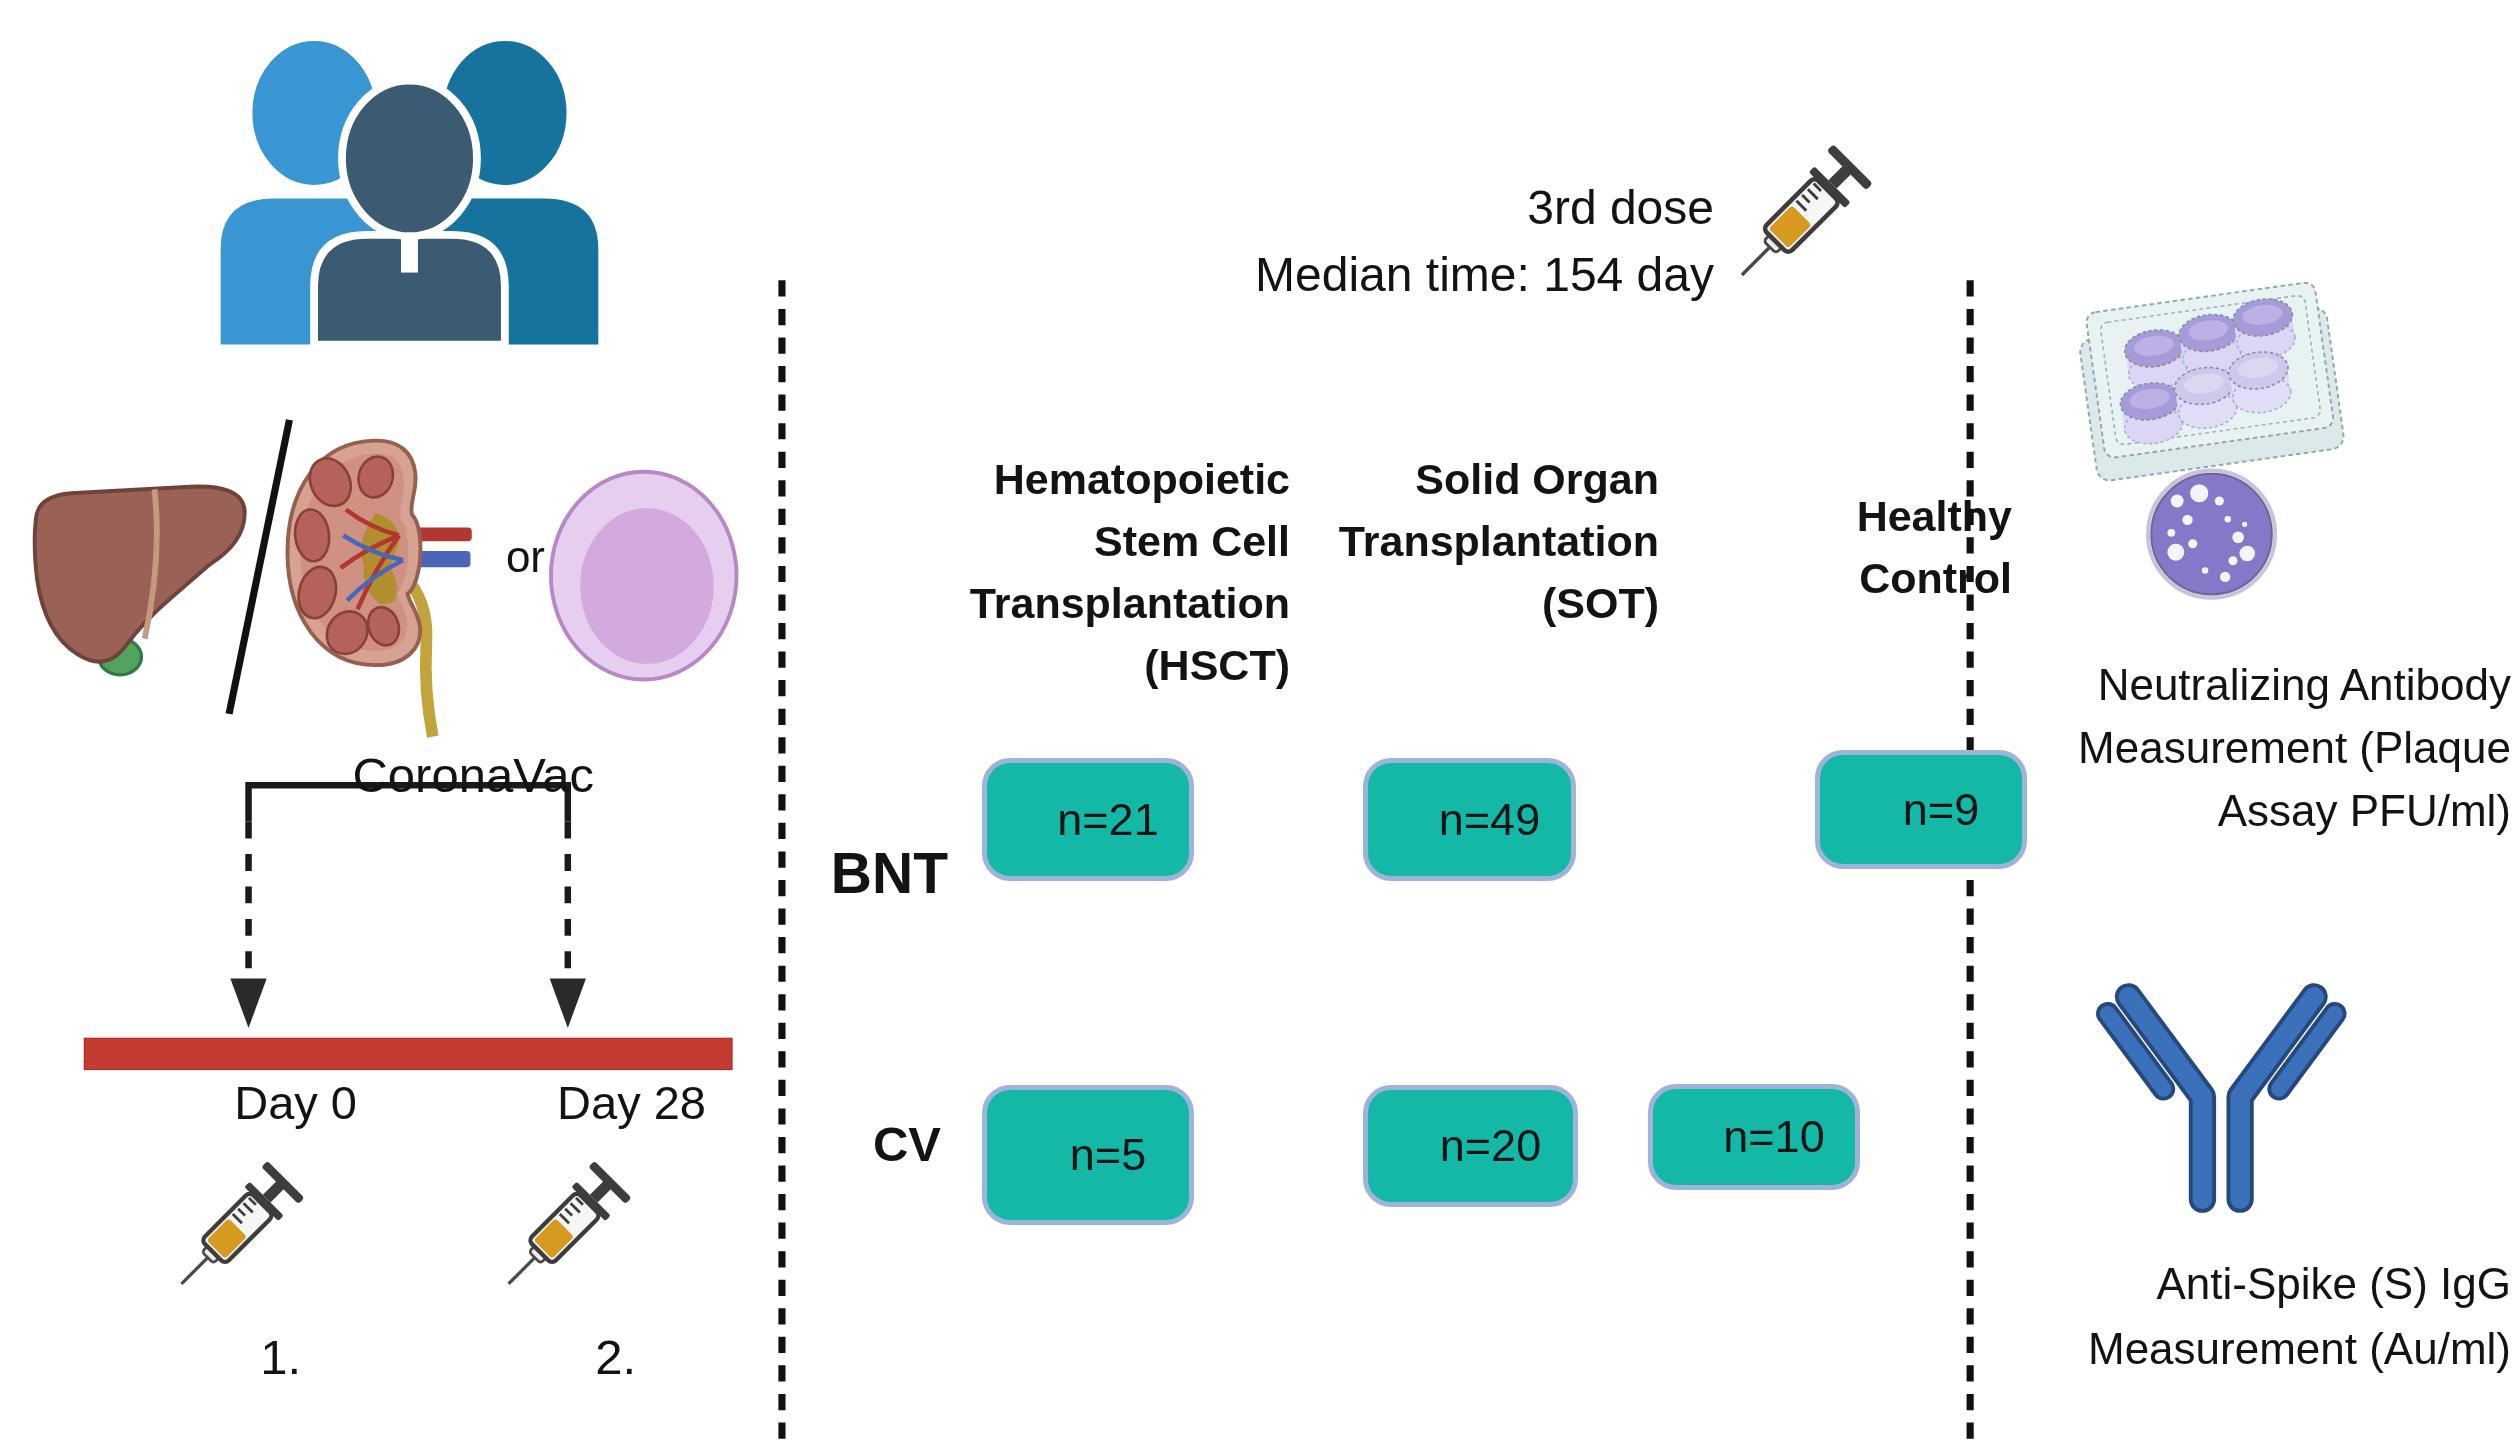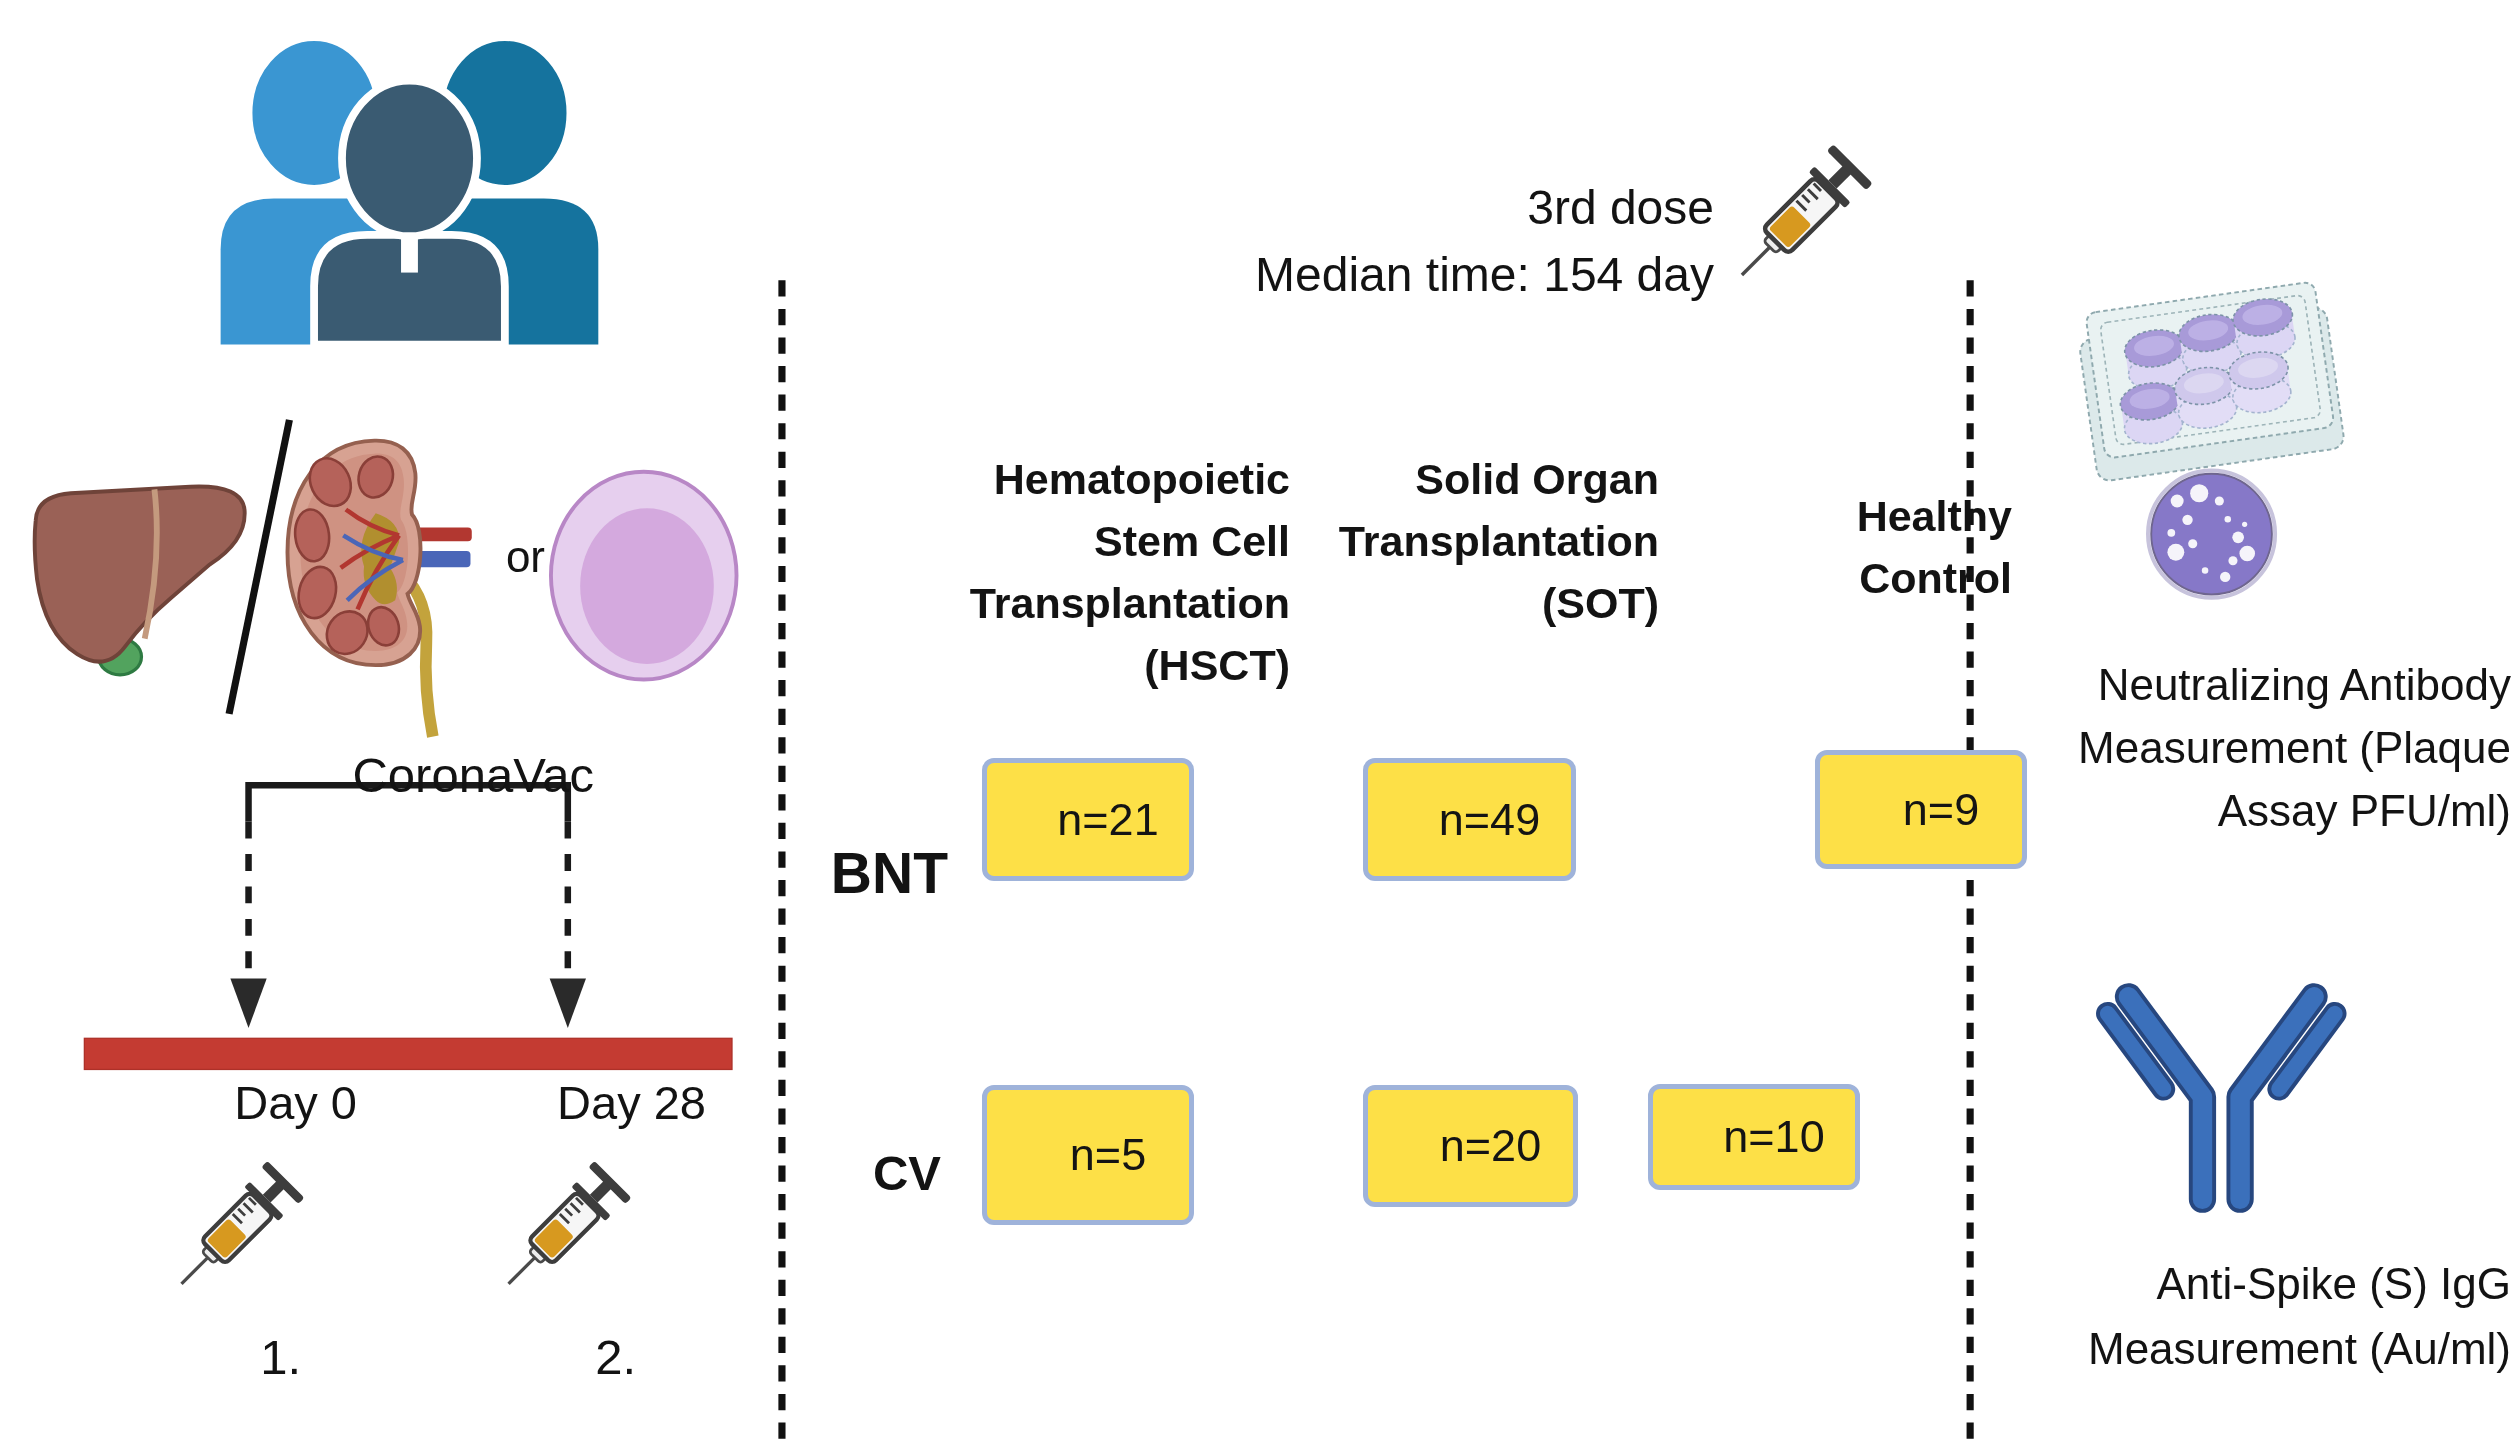--- a/index.html
+++ b/index.html
@@ -16,23 +16,23 @@
     position:absolute;
     white-space:pre-line;
     text-align:right;
     color:#131313;
     line-height:1.38;
   }
   .bold{font-weight:bold;}
   .nbox{
     position:absolute;
     box-sizing:border-box;
-    background:#fde047;
+    background:#14b8a6;
     border:5.8px solid #9fb3da;
-    border-radius:12px;
+    border-radius:28px;
     display:flex;align-items:center;justify-content:center;
     font-size:45px;color:#141414;padding-left:40px;
   }
   svg{display:block;}
 </style>
 </head>
 <body>
 
 <div id="figure-root">
 
@@ -218,21 +218,21 @@
 
   <div class="txt bold" style="left:1302px;top:448px;width:357px;font-size:43px;line-height:62px;">Solid Organ
 Transplantation
 (SOT)</div>
 
   <div class="txt bold" style="left:1655px;top:485px;width:357px;font-size:43px;line-height:62px;">Healthy
 Control</div>
 
   <div class="txt bold" style="left:753px;top:806px;width:195px;font-size:57px;margin-top:28px;">BNT</div>
 
-  <div class="txt bold" style="left:753px;top:1111px;width:188px;font-size:49px;margin-top:29px;">CV</div>
+  <div class="txt bold" style="left:753px;top:1111px;width:188px;font-size:49px;">CV</div>
 
   <div class="nbox" style="left:982px;top:758px;width:212px;height:123px;">
     <span>n=21</span>
   </div>
   <div class="nbox" style="left:1363px;top:758px;width:213px;height:123px;">
     <span>n=49</span>
   </div>
   <div class="nbox" style="left:1776px;top:750px;width:212px;height:119px;margin-left:39px;">
     <span>n=9</span>
   </div>

